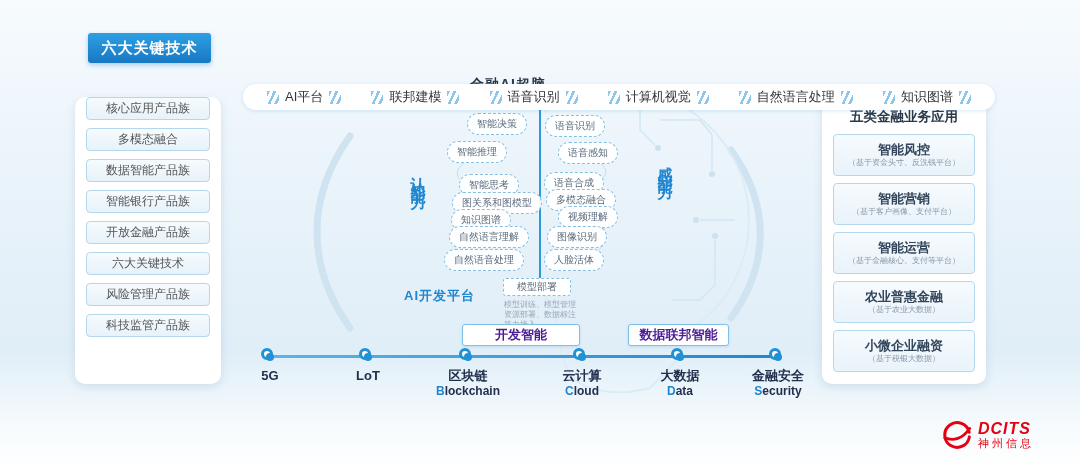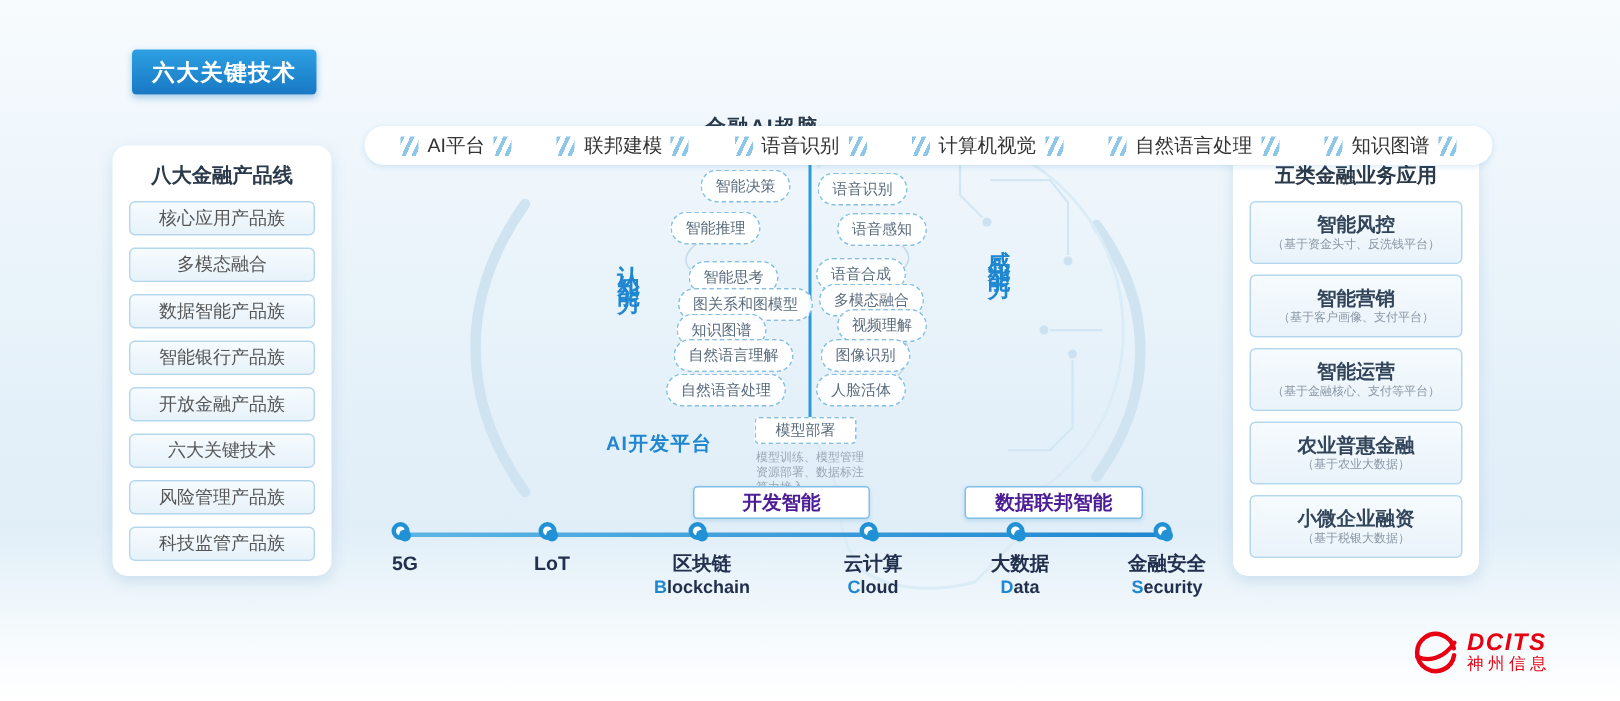--- a/index.html
+++ b/index.html
@@ -51,21 +51,21 @@
                     color:#1f86d0; font-size:13px; font-weight:bold; letter-spacing:1px; }
   .deploy-box { position:absolute; left:503px; top:278px; width:68px; height:18px; z-index:2;
                 border:1px dashed #85bfe4; background:#fff; border-radius:3px;
                 font-size:10px; color:#5a6b7c; display:flex; align-items:center; justify-content:center; }
   .deploy-notes { position:absolute; left:504px; top:300px; width:100px; z-index:2;
                   font-size:8px; color:#9aa7b4; line-height:10px; }
   .big-box { position:absolute; top:324px; height:22px; z-index:2; background:#fff;
              border:1px solid #7fc0e8; border-radius:3px; box-shadow:0 1px 3px rgba(31,134,208,.18);
              font-size:13px; font-weight:bold; color:#4c1d95; display:flex; align-items:center; justify-content:center; }
   .box-dev { left:462px; width:118px; }
-  .box-fed { left:643px; width:119px; }
+  .box-fed { left:628px; width:101px; }
 
   
   .tl-line { position:absolute; left:270px; top:355px; width:508px; height:3px; z-index:1;
              background:linear-gradient(90deg,#5cb5e4,#1f86d0); border-radius:2px; }
   .tl-dot { position:absolute; top:348px; width:12px; height:12px; z-index:2; background:#fff;
             border:3px solid #2191d6; border-radius:50%; }
   .tl-dot::after { content:""; position:absolute; left:2px; top:2px; width:8px; height:8px;
                    border-radius:50%; background:#2191d6; }
   .tl-label { position:absolute; top:368px; width:100px; text-align:center; z-index:2; }
   .tl-zh { display:block; font-size:13px; font-weight:bold; color:#22304e; line-height:16px; }
@@ -131,21 +131,20 @@
       <span class="hatch"></span>
     </div>
     <div class="tech-item">
       <span class="hatch"></span>
       <span class="tech-label">知识图谱</span>
       <span class="hatch"></span>
     </div>
   </div>
 
   <div class="panel left-panel">
-    <div class="panel-title">八大金融产品线</div>
     <div class="product-item">核心应用产品族</div>
     <div class="product-item">多模态融合</div>
     <div class="product-item">数据智能产品族</div>
     <div class="product-item">智能银行产品族</div>
     <div class="product-item">开放金融产品族</div>
     <div class="product-item">六大关键技术</div>
     <div class="product-item">风险管理产品族</div>
     <div class="product-item">科技监管产品族</div>
   </div>
 

